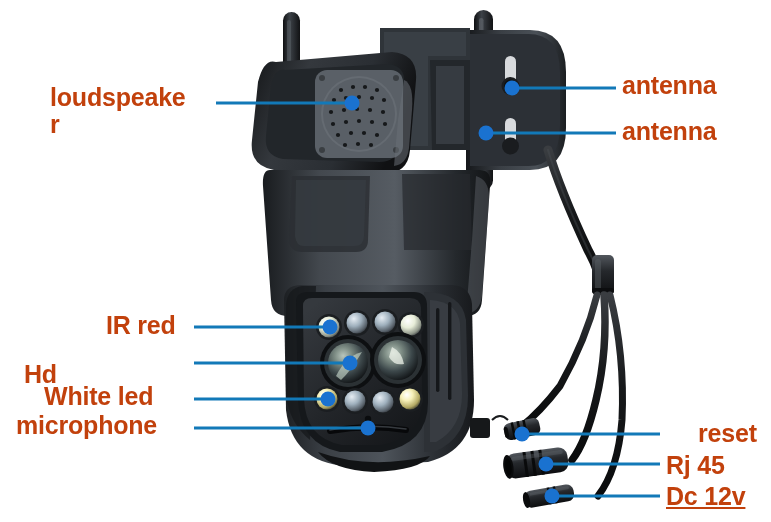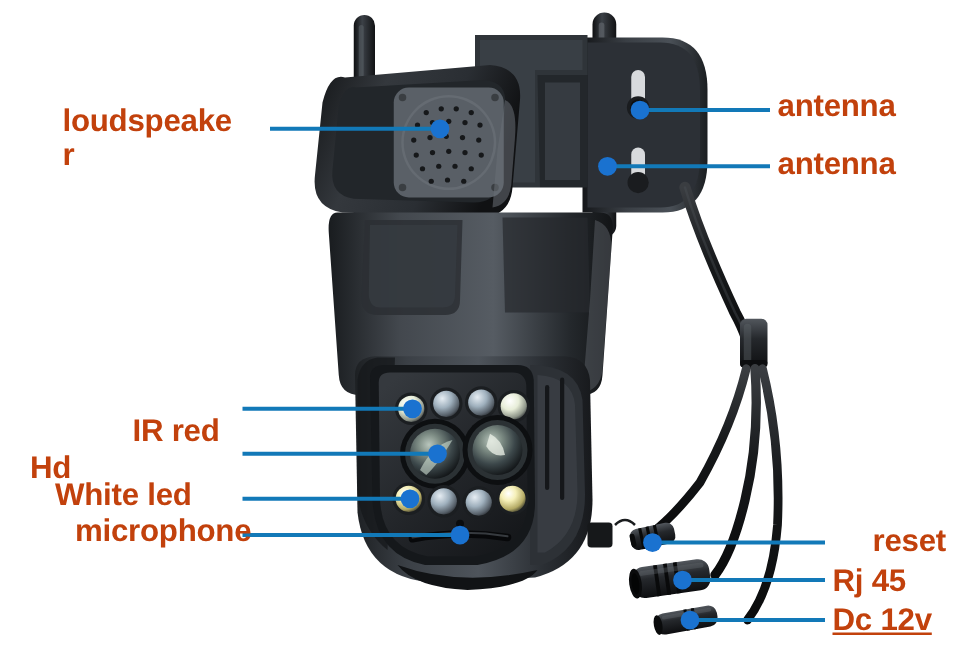--- a/index.html
+++ b/index.html
@@ -318,27 +318,27 @@
     </g>
   </svg>
 
   <div class="lbl l" style="left:50px;top:84px;width:170px;">loudspeake
 r</div>
 
   <div class="lbl r" style="left:622px;top:72px;">antenna</div>
 
   <div class="lbl r" style="left:622px;top:118px;">antenna</div>
 
-  <div class="lbl l" style="left:106px;top:312px;margin-top:20px;">IR red</div>
+  <div class="lbl l" style="left:106px;top:312px;">IR red</div>
 
   <div class="lbl l" style="left:24px;top:361px;">Hd</div>
 
   <div class="lbl l" style="left:44px;top:383px;">White led</div>
 
-  <div class="lbl l" style="left:16px;top:412px;margin-left:44px;">microphone</div>
+  <div class="lbl l" style="left:16px;top:412px;">microphone</div>
 
   <div class="lbl r" style="left:666px;top:420px;margin-left:32px;">reset</div>
 
   <div class="lbl r" style="left:666px;top:452px;">Rj 45</div>
 
   <div class="lbl r" style="left:666px;top:483px;text-decoration:underline;">Dc 12v</div>
 
 </div>
 
 </body></html>

